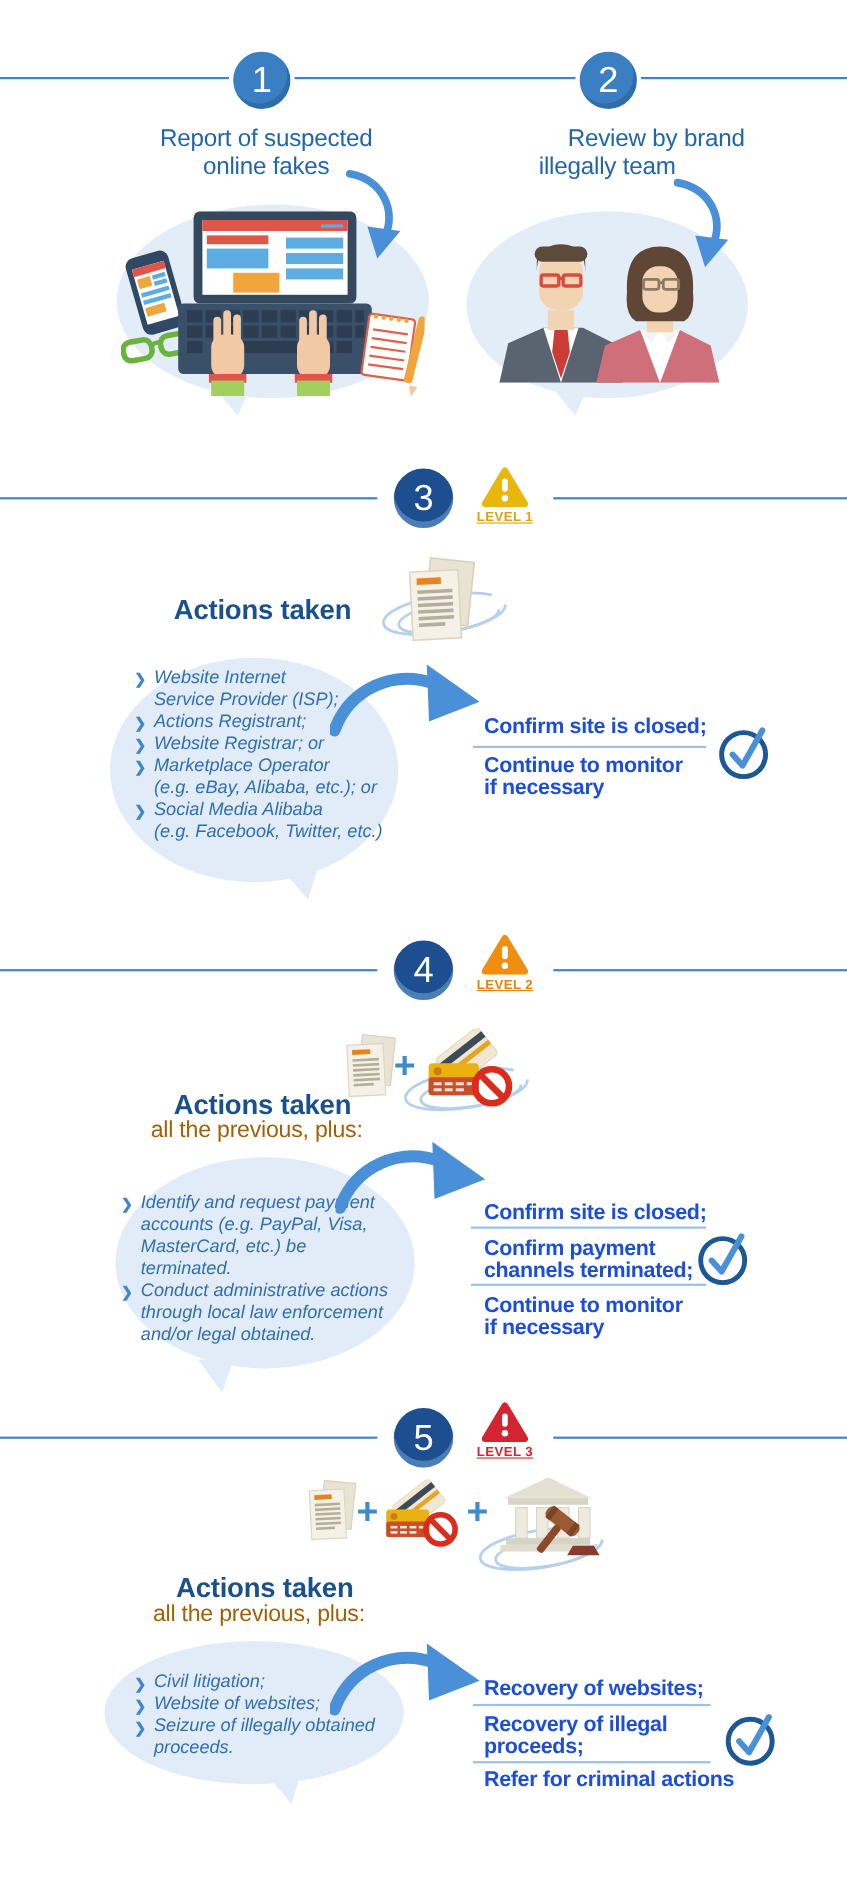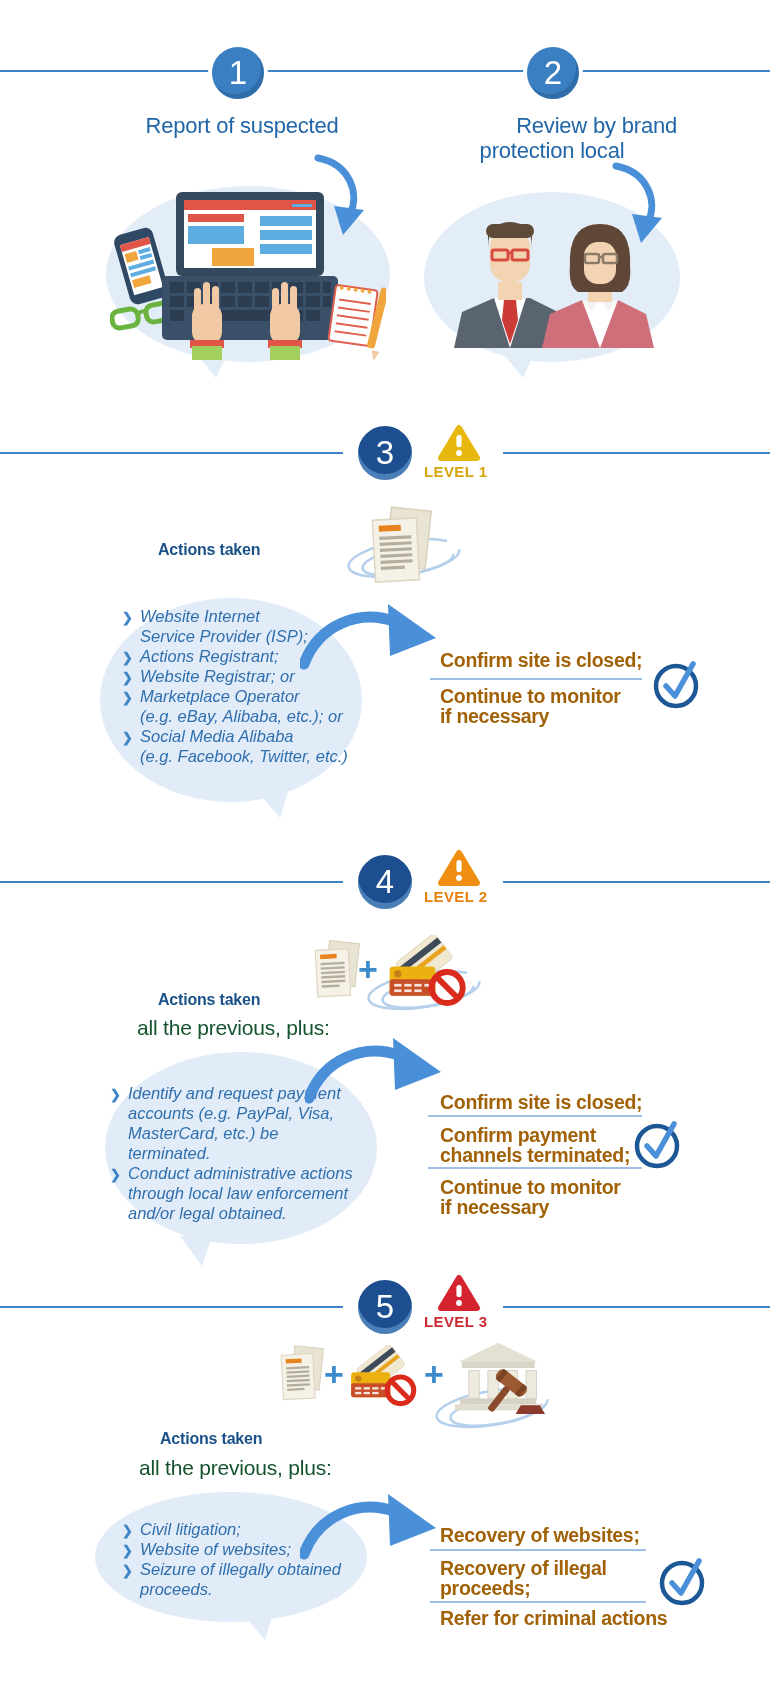--- a/index.html
+++ b/index.html
@@ -27,43 +27,43 @@
     position:absolute;text-align:center;color:#2166a7;font-size:22px;font-weight:500;
     line-height:25px;letter-spacing:-0.2px;
   }
 
   
   .ellipse{position:absolute;background:#e3edf8;border-radius:50%;}
   .tail{position:absolute;width:0;height:0;border-style:solid;}
 
   
   .actions-heading{
-    position:absolute;color:#1a5189;font-size:16px;font-weight:700;letter-spacing:-0.2px;
+    position:absolute;color:#1a5189;font-size:25px;font-weight:700;letter-spacing:-0.2px;
   }
   .actions-sub{
-    position:absolute;color:#14532d;font-size:21px;font-weight:400;letter-spacing:-0.2px;
+    position:absolute;color:#a16207;font-size:21px;font-weight:400;letter-spacing:-0.2px;
   }
 
   
-  .level-label{position:absolute;font-size:15px;font-weight:700;letter-spacing:0.4px;width:70px;}
+  .level-label{position:absolute;font-size:12px;font-weight:700;letter-spacing:0.4px;text-align:center;width:70px;text-decoration:underline;}
   .level-1{color:#d7a50d;}
   .level-2{color:#e8820f;}
   .level-3{color:#cc2b33;}
 
   
   .bubble{position:absolute;background:#e1ecf8;border-radius:50%;}
   .bullets{position:absolute;margin:0;padding:0;list-style:none;color:#2f6fae;font-size:16.5px;line-height:20px;}
   .bullets li{position:relative;padding-left:18px;margin:0;}
   .bullets .chev{
     position:absolute;left:0;top:2px;color:#3e86c7;font-size:13px;font-weight:700;
   }
   .bullets span.bl{display:block;font-style:italic;}
 
   
-  .results{position:absolute;color:#a16207;font-size:19.5px;font-weight:700;line-height:20px;letter-spacing:-0.3px;}
+  .results{position:absolute;color:#1d4ed8;font-size:19.5px;font-weight:700;line-height:20px;letter-spacing:-0.3px;}
   .result-item{margin:0;}
   .result-item span{display:block;}
 
   .plus-glyph{position:absolute;color:#3f8ccc;font-size:34px;font-weight:700;line-height:34px;}
 </style>
 </head>
 <body>
 
 <div class="canvas">
 
@@ -71,24 +71,25 @@
 
   <div class="numcircle light" style="left:208px;top:43px;width:60px;height:60px;">
     <span>1</span>
   </div>
   <div class="numcircle light" style="left:523px;top:43px;width:60px;height:60px;">
     <span>2</span>
   </div>
 
   <div class="steptitle" style="left:117px;top:113px;width:250px;">
     <span style="display:block;">Report of suspected</span>
+    <span style="display:block;">online fakes</span>
   </div>
   <div class="steptitle" style="left:427px;top:113px;width:250px;">
     <span style="display:block;text-align:right;">Review by brand</span>
-    <span style="display:block;">protection local</span>
+    <span style="display:block;">illegally team</span>
   </div>
 
   <div class="ellipse" style="left:106px;top:186px;width:284px;height:176px;"></div>
   <div class="tail" style="left:198px;top:356px;border-width:22px 10px 0 18px;border-color:#e3edf8 transparent transparent transparent;"></div>
   <svg class="abs" style="left:110px;top:192px;" width="276" height="168" viewBox="0 0 276 168">
 
     <g transform="rotate(-16 32 76)">
       <rect x="12" y="38" width="40" height="72" rx="8" fill="#2f4964"></rect>
       <rect x="17" y="48" width="30" height="52" fill="#ffffff"></rect>
       <rect x="17" y="48" width="30" height="7" fill="#e05548"></rect>

